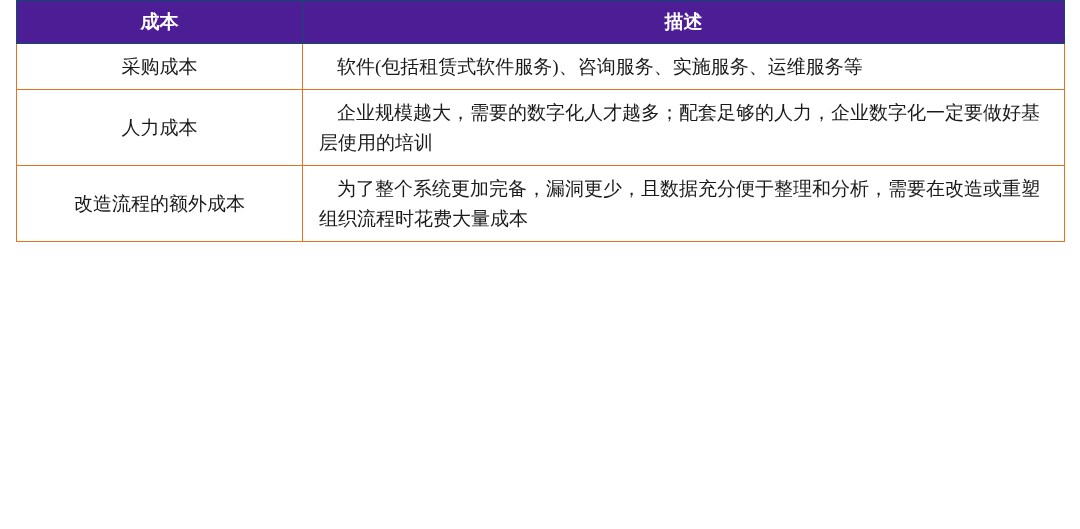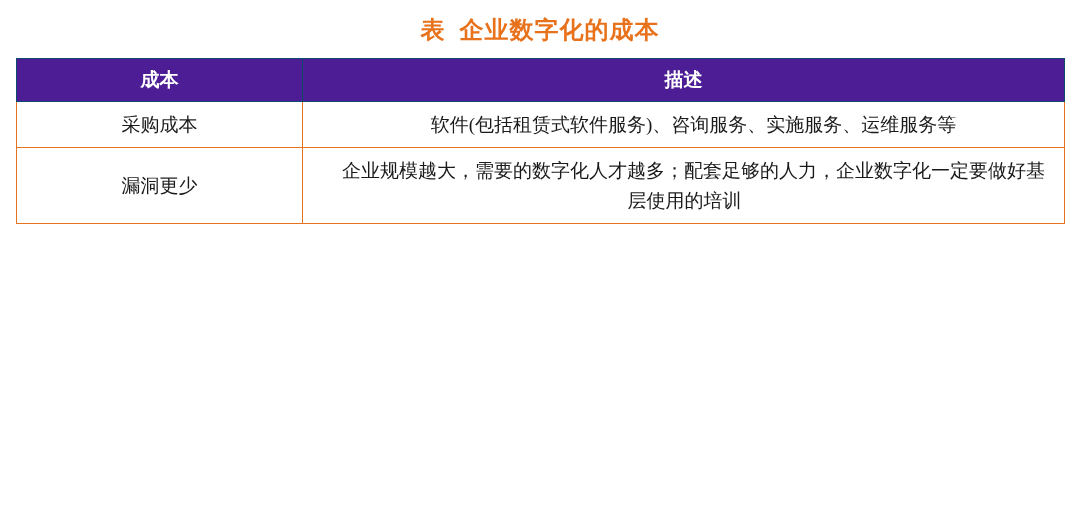--- a/index.html
+++ b/index.html
@@ -57,50 +57,51 @@
     font-size: 19px;
     color: #1a1a1a;
     vertical-align: middle;
     line-height: 1.55;
   }
   td.cell-cost {
     text-align: center;
     padding: 8px 6px;
   }
   td.cell-desc {
-    text-align: center;
+    text-align: left;
     padding: 8px 14px 8px 16px;
     text-indent: 18px;
   }
 </style>
 </head>
 <body>
 
 <div class="page">
 
-  <div class="title">
-    <span class="title-prefix">表</span><span>企业数字化的成本</span>
-  </div>
 
   <table class="cost-table">
     <colgroup>
       <col class="col-cost">
       <col class="col-desc">
     </colgroup>
     <thead>
       <tr>
         <th>成本</th>
         <th>描述</th>
       </tr>
     </thead>
     <tbody>
       <tr>
         <td class="cell-cost">采购成本</td>
         <td class="cell-desc">软件(包括租赁式软件服务)、咨询服务、实施服务、运维服务等</td>
       </tr>
       <tr>
-        <td class="cell-cost">漏洞更少</td>
+        <td class="cell-cost">人力成本</td>
         <td class="cell-desc">企业规模越大，需要的数字化人才越多；配套足够的人力，企业数字化一定要做好基层使用的培训</td>
+      </tr>
+      <tr>
+        <td class="cell-cost">改造流程的额外成本</td>
+        <td class="cell-desc">为了整个系统更加完备，漏洞更少，且数据充分便于整理和分析，需要在改造或重塑组织流程时花费大量成本</td>
       </tr>
     </tbody>
   </table>
 
 </div>
 
 </body></html>

